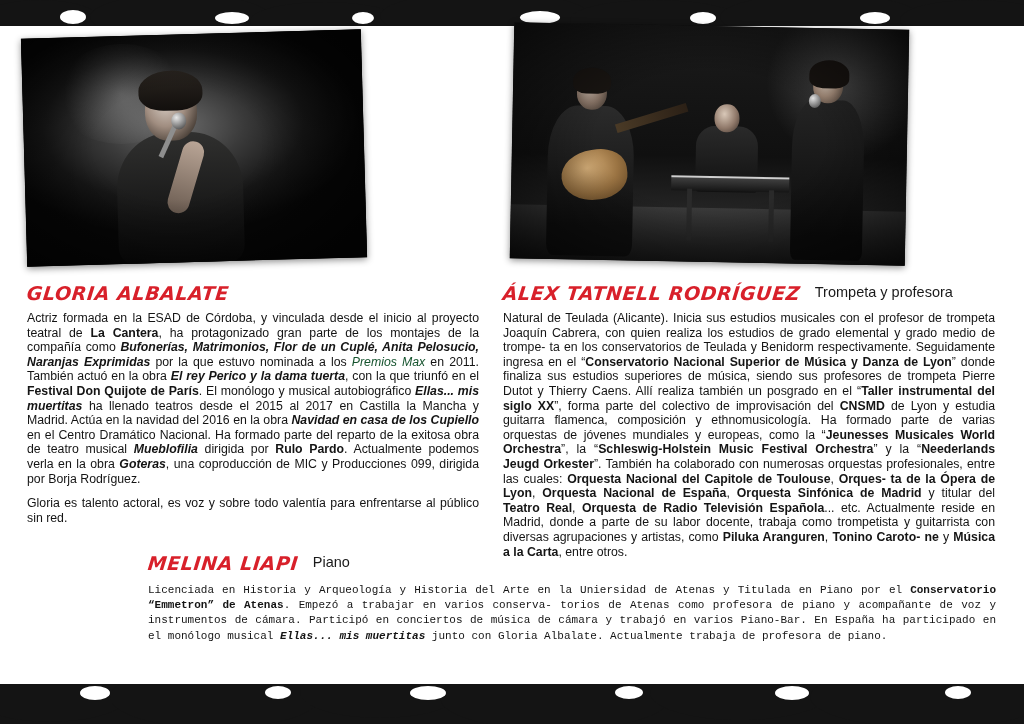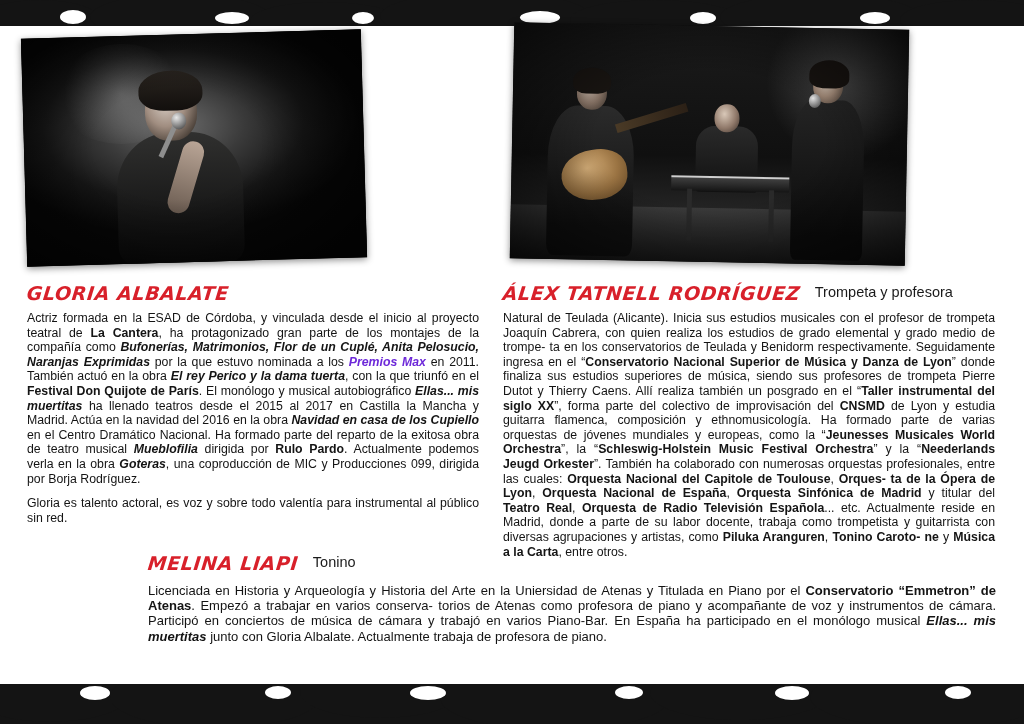--- a/index.html
+++ b/index.html
@@ -243,23 +243,23 @@
   .para {
     font-size: 12.3px;
     line-height: 14.6px;
     text-align: justify;
     margin: 0 0 10px 0;
     color: #141414;
   }
   .para:last-child { margin-bottom: 0; }
   .para b { font-weight: bold; }
   .para .bi { font-weight: bold; font-style: italic; }
-  .para .red { color: #6d28d9; font-weight: bold; font-style: italic; }
-
-  .bio-bottom .para { font-size: 13px; line-height: 15.2px; }
+  .para .red { color: #14532d; font-weight: normal; font-style: italic; }
+
+  .bio-bottom .para { font-size: 11px; line-height: 15.2px; font-family: Liberation Mono, monospace; }
   .bio-bottom .name-row { margin-bottom: 7px; }
 </style>
 </head>
 <body>
 
 <div class="band top">
   <div class="blob" style="left:-20px;width:120px;height:40px;"></div>
   <div class="blob" style="left:90px;width:180px;height:46px;"></div>
   <div class="blob" style="left:250px;width:150px;height:38px;"></div>
   <div class="blob" style="left:380px;width:210px;height:48px;"></div>
@@ -330,34 +330,34 @@
   </div>
 </div>
 
 <div class="bio bio-left">
   <div class="name-row">
     <span class="name">GLORIA ALBALATE</span>
   </div>
   <p class="para">
     Actriz formada en la ESAD de Córdoba, y vinculada desde el inicio al proyecto teatral de <b>La Cantera</b>, ha protagonizado gran parte de los montajes de la compañía como <span class="bi">Bufonerías, Matrimonios, Flor de un Cuplé, Anita Pelosucio, Naranjas Exprimidas</span> por la que estuvo nominada a los <span class="red">Premios Max</span> en 2011. También actuó en la obra <span class="bi">El rey Perico y la dama tuerta</span>, con la que triunfó en el <b>Festival Don Quijote de París</b>. El monólogo y musical autobiográfico <span class="bi">Ellas... mis muertitas</span> ha llenado teatros desde el 2015 al 2017 en Castilla la Mancha y Madrid. Actúa en la navidad del 2016 en la obra <span class="bi">Navidad en casa de los Cupiello</span> en el Centro Dramático Nacional. Ha formado parte del reparto de la exitosa obra de teatro musical <span class="bi">Mueblofilia</span> dirigida por <b>Rulo Pardo</b>. Actualmente podemos verla en la obra <span class="bi">Goteras</span>, una coproducción de MIC y Producciones 099, dirigida por Borja Rodríguez.
   </p>
-  <p class="para">Gloria es talento actoral, es voz y sobre todo valentía para instrumental al público sin red.</p>
+  <p class="para">Gloria es talento actoral, es voz y sobre todo valentía para enfrentarse al público sin red.</p>
 </div>
 
 <div class="bio bio-right">
   <div class="name-row">
     <span class="name">ÁLEX TATNELL RODRÍGUEZ</span>
     <span class="role">Trompeta y profesora</span>
   </div>
   <p class="para">
     Natural de Teulada (Alicante). Inicia sus estudios musicales con el profesor de trompeta Joaquín Cabrera, con quien realiza los estudios de grado elemental y grado medio de trompe- ta en los conservatorios de Teulada y Benidorm respectivamente. Seguidamente ingresa en el “<b>Conservatorio Nacional Superior de Música y Danza de Lyon</b>” donde finaliza sus estudios superiores de música, siendo sus profesores de trompeta Pierre Dutot y Thierry Caens. Allí realiza también un posgrado en el “<b>Taller instrumental del siglo XX</b>”, forma parte del colectivo de improvisación del <b>CNSMD</b> de Lyon y estudia guitarra flamenca, composición y ethnomusicología. Ha formado parte de varias orquestas de jóvenes mundiales y europeas, como la “<b>Jeunesses Musicales World Orchestra</b>”, la “<b>Schleswig-Holstein Music Festival Orchestra</b>” y la “<b>Neederlands Jeugd Orkester</b>”. También ha colaborado con numerosas orquestas profesionales, entre las cuales: <b>Orquesta Nacional del Capitole de Toulouse</b>, <b>Orques- ta de la Ópera de Lyon</b>, <b>Orquesta Nacional de España</b>, <b>Orquesta Sinfónica de Madrid</b> y titular del <b>Teatro Real</b>, <b>Orquesta de Radio Televisión Española</b>... etc. Actualmente reside en Madrid, donde a parte de su labor docente, trabaja como trompetista y guitarrista con diversas agrupaciones y artistas, como <b>Piluka Aranguren</b>, <b>Tonino Caroto- ne</b> y <b>Música a la Carta</b>, entre otros.
   </p>
 </div>
 
 <div class="bio bio-bottom">
   <div class="name-row">
     <span class="name">MELINA LIAPI</span>
-    <span class="role">Tonino</span>
+    <span class="role">Piano</span>
   </div>
   <p class="para">
     Licenciada en Historia y Arqueología y Historia del Arte en la Uniersidad de Atenas y Titulada en Piano por el <b>Conservatorio “Emmetron” de Atenas</b>. Empezó a trabajar en varios conserva- torios de Atenas como profesora de piano y acompañante de voz y instrumentos de cámara. Participó en conciertos de música de cámara y trabajó en varios Piano-Bar. En España ha participado en el monólogo musical <span class="bi">Ellas... mis muertitas</span> junto con Gloria Albalate. Actualmente trabaja de profesora de piano.
   </p>
 </div>
 
 </body></html>

